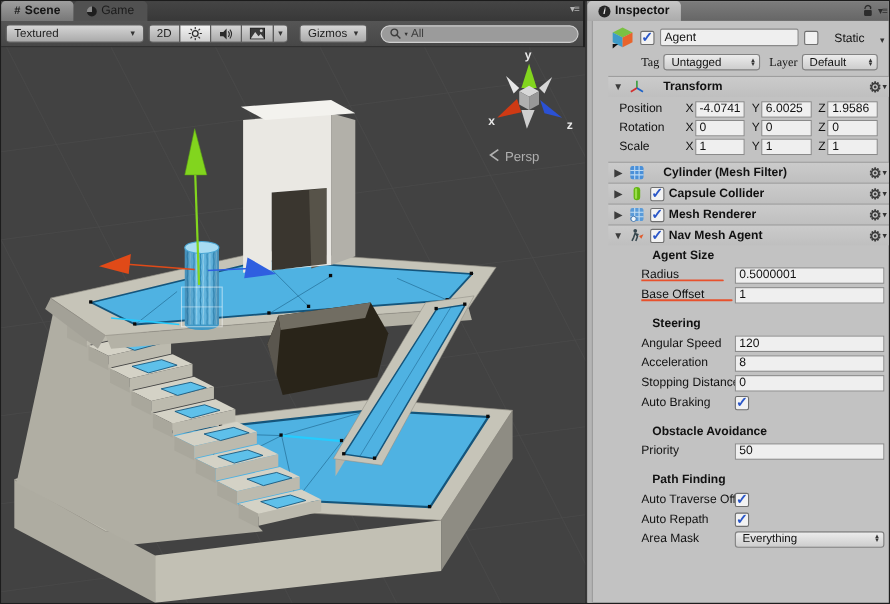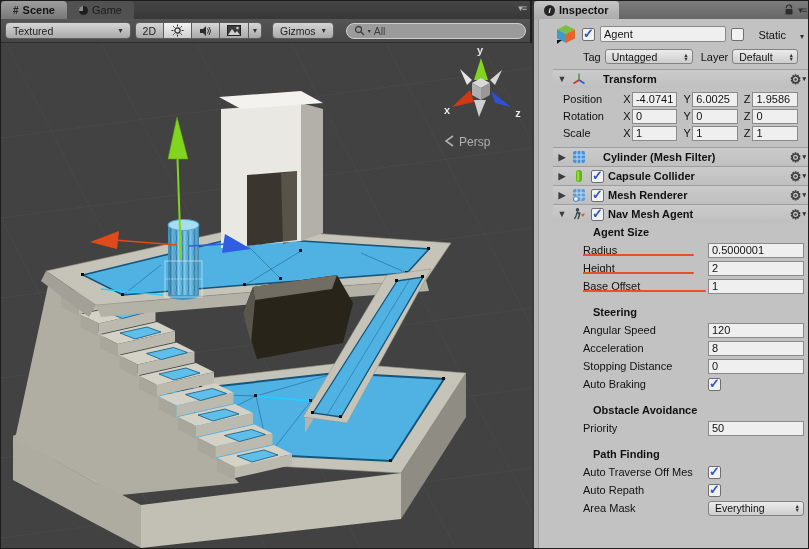--- a/index.html
+++ b/index.html
@@ -39,36 +39,36 @@
 
   .hdr-row{display:flex;align-items:center;gap:5px;padding:4px 6px 0 2px;height:26px;}
   .cb{width:13px;height:13px;background:#f2f2f2;border:1px solid #6f6f6f;border-radius:2px;position:relative;flex:none;}
   .cb.on::after{content:"✓";position:absolute;left:0px;top:-3px;color:#2b57c8;font-size:13px;font-weight:bold;}
   .txt{background:#efefef;border:1px solid #8a8a8a;height:15px;font-size:11px;color:#111;display:flex;align-items:center;padding:0 3px;overflow:hidden;white-space:nowrap;}
   #name-field{flex:1;height:16px;border-radius:2px;}
   .static-wrap{display:flex;align-items:flex-end;gap:14px;}
   .hdr-row2{display:flex;align-items:center;padding:3px 6px 0 0;height:20px;}
   .popup{background:linear-gradient(#ececec,#cdcdcd);border:1px solid #828282;border-radius:3px;height:15px;display:flex;align-items:center;justify-content:space-between;padding:0 3px 0 6px;font-size:10.5px;color:#111;overflow:hidden;white-space:nowrap;}
   .updn{display:flex;flex-direction:column;line-height:4px;font-size:5.5px;color:#333;margin-left:4px;}
-  .lblsm{color:#111;}
+  .lblsm{color:#111;font-family:Liberation Serif, serif;}
 
   .comp-hdr{height:19px;border-top:1px solid #9e9e9e;background:linear-gradient(#cbcbcb,#bfbfbf);display:flex;align-items:center;gap:4px;padding:0 4px;font-weight:bold;}
   .fold{width:10px;font-size:9px;color:#3c3c3c;text-align:center;flex:none;}
   .cicon{width:16px;height:16px;flex:none;display:flex;align-items:center;justify-content:center;}
   .gear{margin-left:auto;color:#3d3d3d;font-size:13px;display:flex;align-items:center;}
   .gear .caret{font-size:7px;margin-left:1px;}
 
   .trow{display:flex;align-items:center;height:16px;padding-left:10px;margin:1px 0;}
   .trow .tl{width:69px;}
   .axl{width:10px;text-align:left;}
   .txt.ax{width:51px;margin-right:6px;}
   #transform-body{padding:2px 6px 5px 0;}
 
   .irow{display:flex;align-items:center;height:18px;padding-left:30px;}
-  .irow .fl{width:125px;position:relative;white-space:nowrap;overflow:hidden;flex:none;}
+  .irow .fl{width:85px;position:relative;white-space:nowrap;overflow:hidden;flex:none;}
   .fl.u::after{content:"";position:absolute;left:-2px;bottom:0px;width:90%;height:2px;background:var(--underline,#e8512c);border-radius:1px;}
   .fl.u.w::after{width:100%;}
   .fval{flex:1;margin-right:6px;}
   .heading{font-weight:bold;padding-left:40px;height:18px;display:flex;align-items:center;}
   .gap{height:8px;}
 </style>
 </head>
 <body>
 
 <div id="app">
@@ -501,26 +501,20 @@
       </div>
 
       <div class="heading">Agent Size</div>
       <div class="irow">
         <span class="fl u">Radius</span>
         <div class="txt fval">
             <span>0.5000001</span>
           </div>
       </div>
       <div class="irow">
-        <span class="fl u">Height</span>
-        <div class="txt fval">
-            <span>2</span>
-          </div>
-      </div>
-      <div class="irow">
         <span class="fl u w">Base Offset</span>
         <div class="txt fval">
             <span>1</span>
           </div>
       </div>
 
       <div class="gap"></div>
       <div class="heading">Steering</div>
       <div class="irow">
         <span class="fl">Angular Speed</span>

